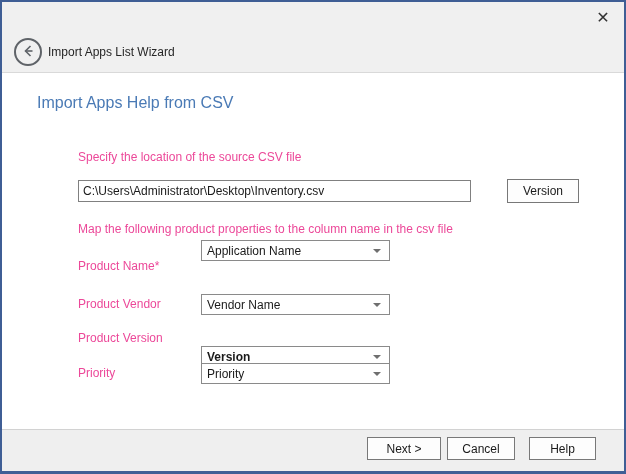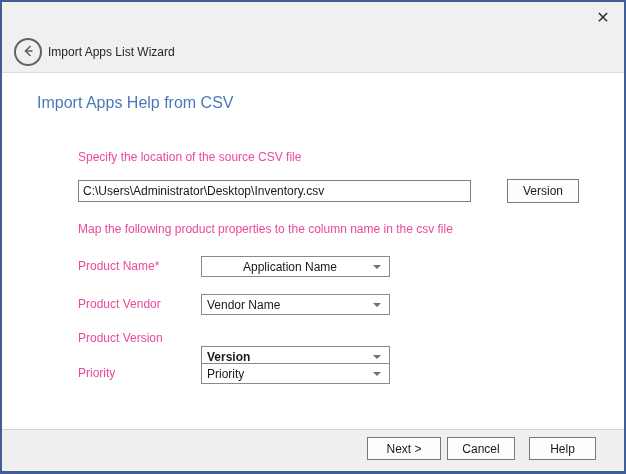--- a/index.html
+++ b/index.html
@@ -116,21 +116,21 @@
     white-space: nowrap;
     overflow: hidden;
   }
   .combo-arrow {
     width: 0; height: 0;
     border-left: 4px solid transparent;
     border-right: 4px solid transparent;
     border-top: 4px solid #6f6f6f;
     margin-right: 8px;
   }
-  .row1 .combo { top: 254px; text-align: center; }  .row1 .label { top: 257px; }
+  .row1 .combo { top: 238px; }  .row1 .label { top: 257px; }
   .row2 .combo { top: 292px; }  .row2 .label { top: 295px; }
   .row3 .combo { top: 344px; font-weight: bold; }  .row3 .label { top: 329px; }
   .row4 .combo { top: 361px; }  .row4 .label { top: 364px; }
 
   
   .footer {
     position: absolute;
     left: 0; right: 0; bottom: 0;
     height: 41px;
     background: #efefef;

